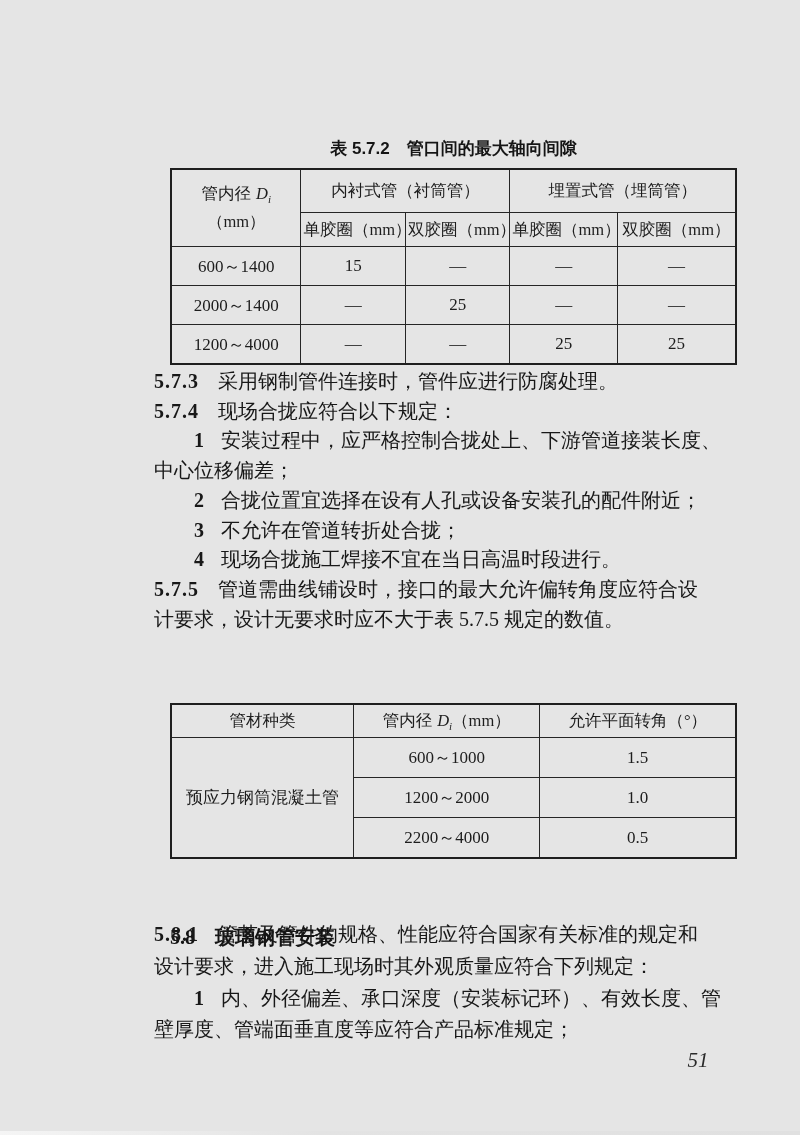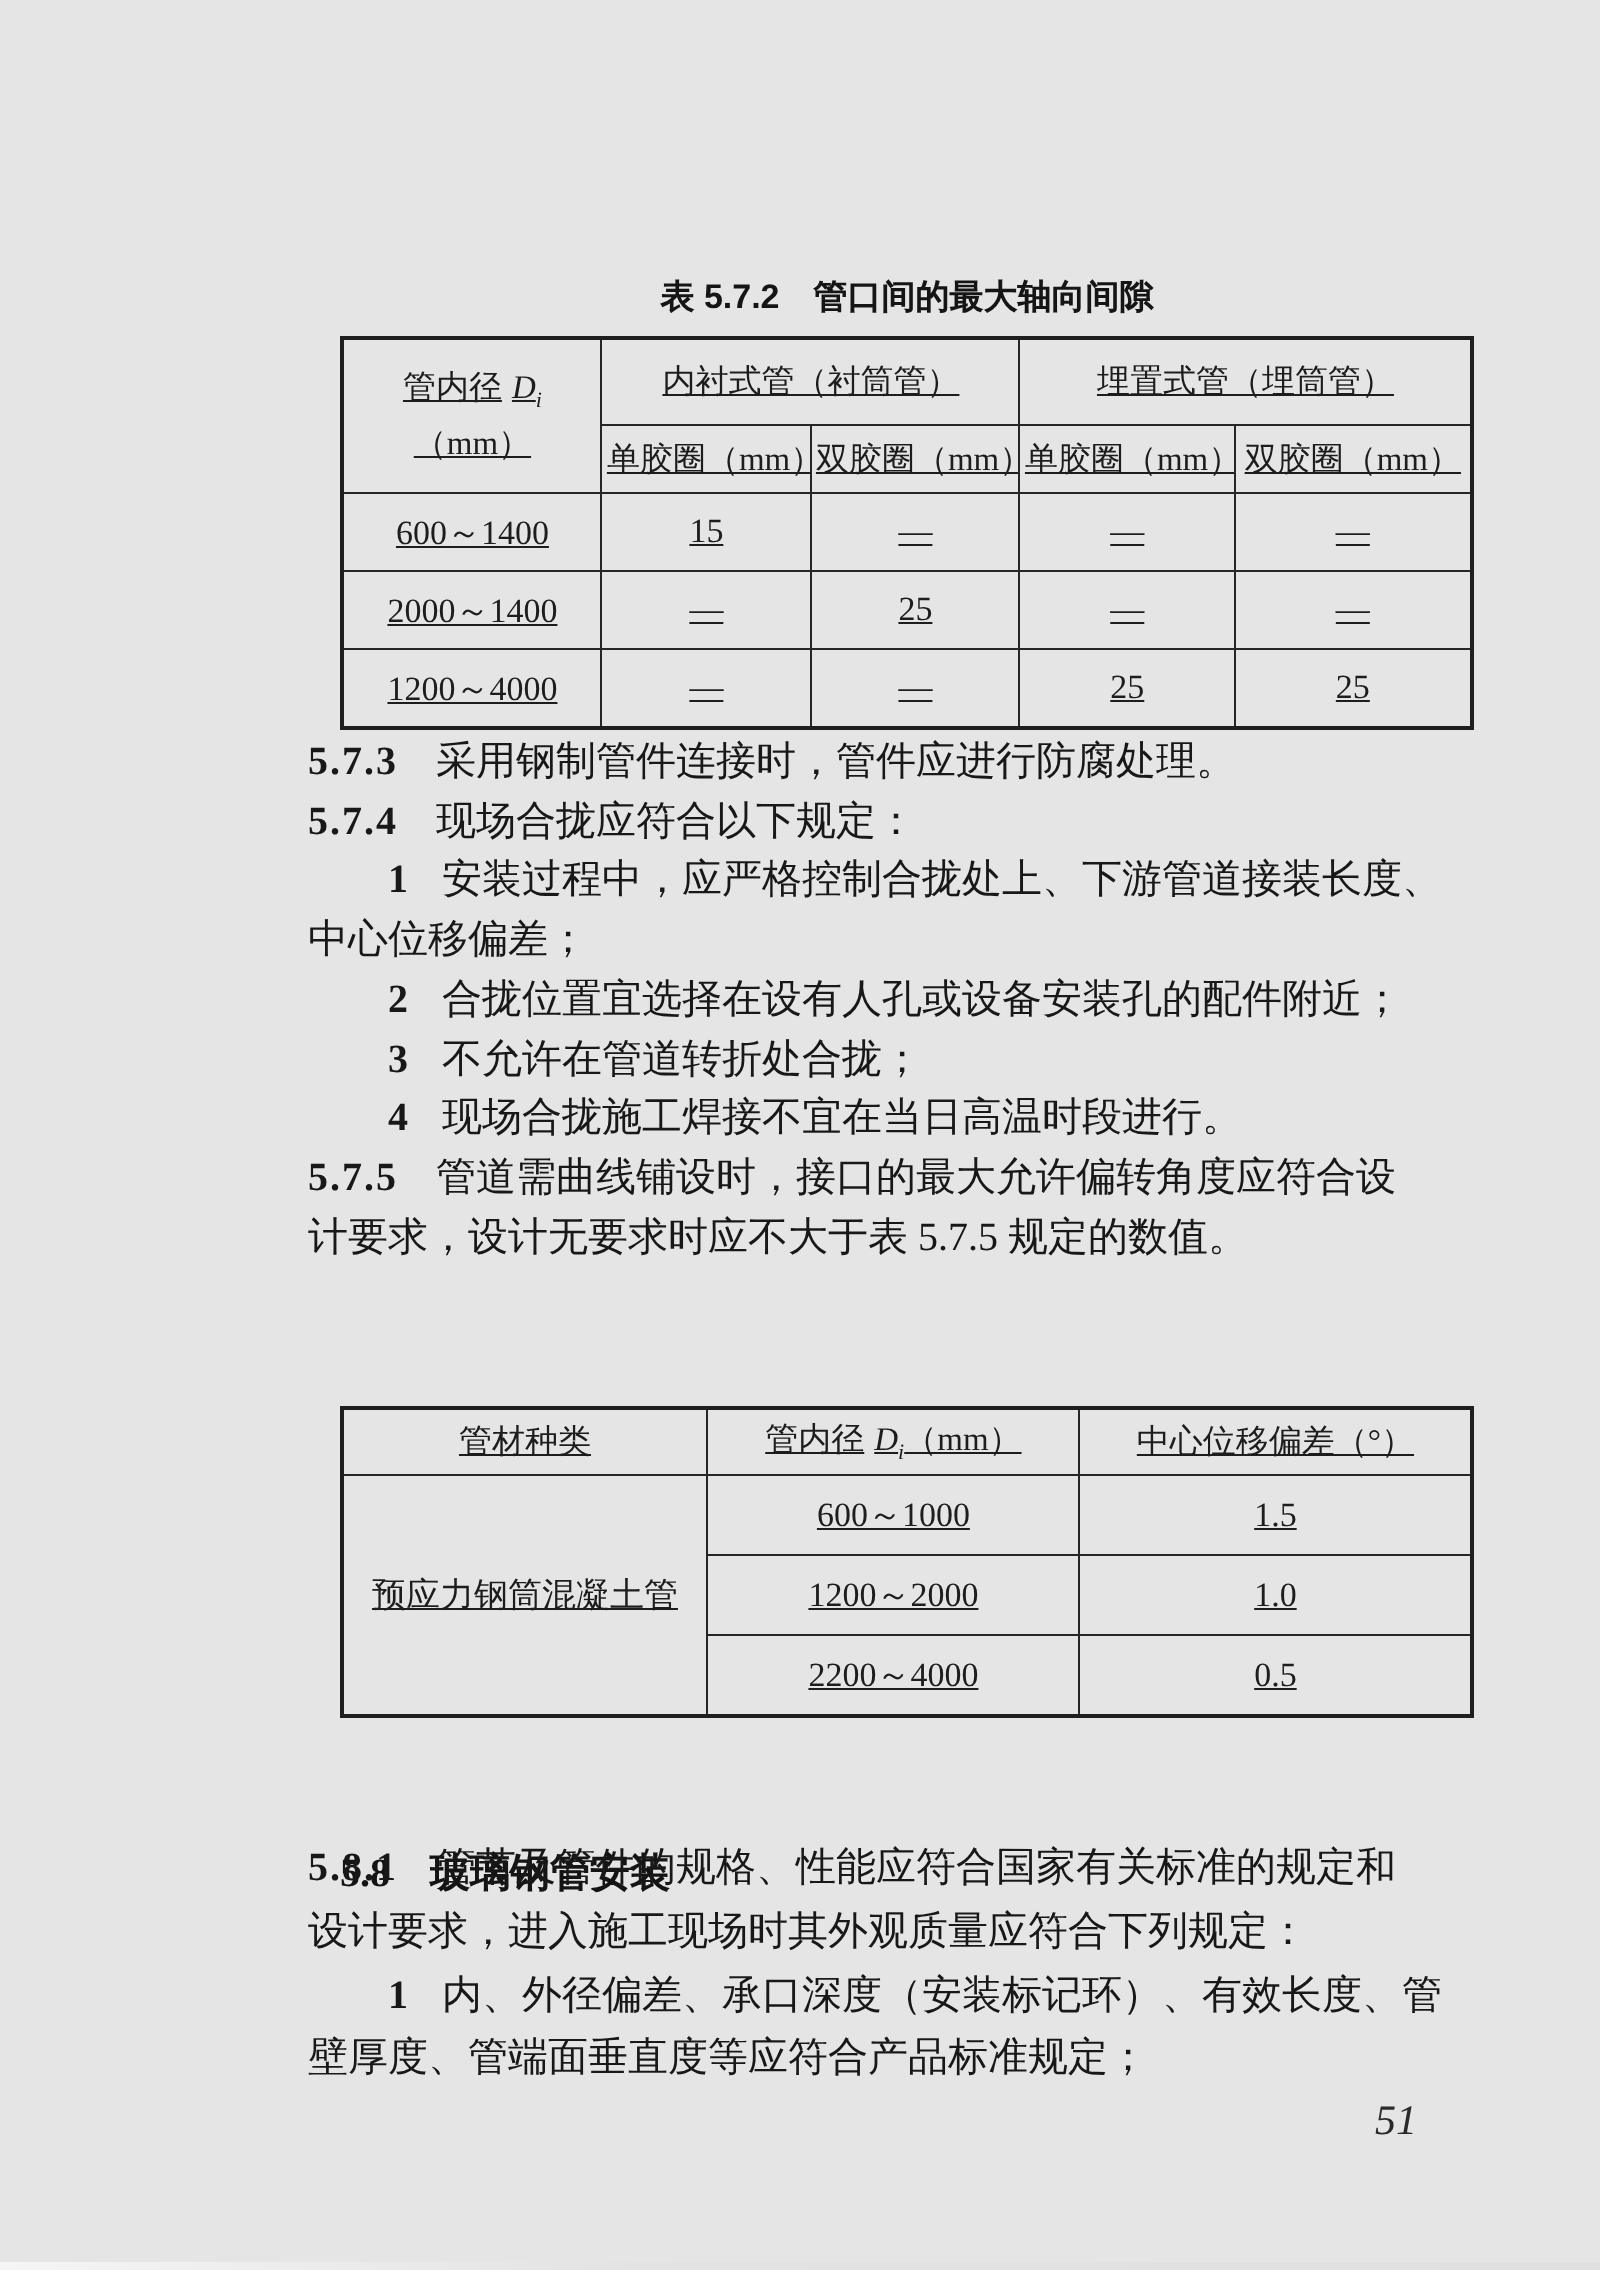--- a/index.html
+++ b/index.html
@@ -32,21 +32,21 @@
     position:absolute;left:170px;width:567px;
     border-collapse:collapse;table-layout:fixed;
     font-size:16.5px;color:#1d1d1d;
   }
   table.doc td,table.doc th{
     border:1.4px solid #262626;
     text-align:center;vertical-align:middle;
     font-weight:normal;padding:0 2px;
     overflow:hidden;white-space:nowrap;
   }
-  table.doc{border:2.4px solid #1f1f1f;text-decoration:underline;}
+  table.doc{border:2.4px solid #1f1f1f;}
   .t1{top:168px;}
   .t1 tr.grp th{height:42px;}
   .t1 tr.sub th{height:33px;}
   .t1 tr.data td{height:38px;font-size:17px;}
   .t1 .c1{width:23%;}
   .t1 .c2{width:18.5%;}
   .t1 .c3{width:18.5%;}
   .t1 .c4{width:19%;}
   .t1 .c5{width:21%;}
   .t2{top:703px;}
@@ -167,21 +167,21 @@
   <table class="doc t2">
     <colgroup>
         <col class="c1">
         <col class="c2">
         <col class="c3">
       </colgroup>
     <tbody>
         <tr class="head">
       <th>管材种类</th>
       <th><span>管内径</span><i class="sym">D</i><sub class="sub-i">i</sub><span>（mm）</span></th>
-      <th>中心位移偏差（°）</th>
+      <th>允许平面转角（°）</th>
     </tr>
     <tr class="data">
       <td rowspan="3">预应力钢筒混凝土管</td>
       <td>600～1000</td>
       <td>1.5</td>
     </tr>
     <tr class="data">
       <td>1200～2000</td>
       <td>1.0</td>
     </tr>

